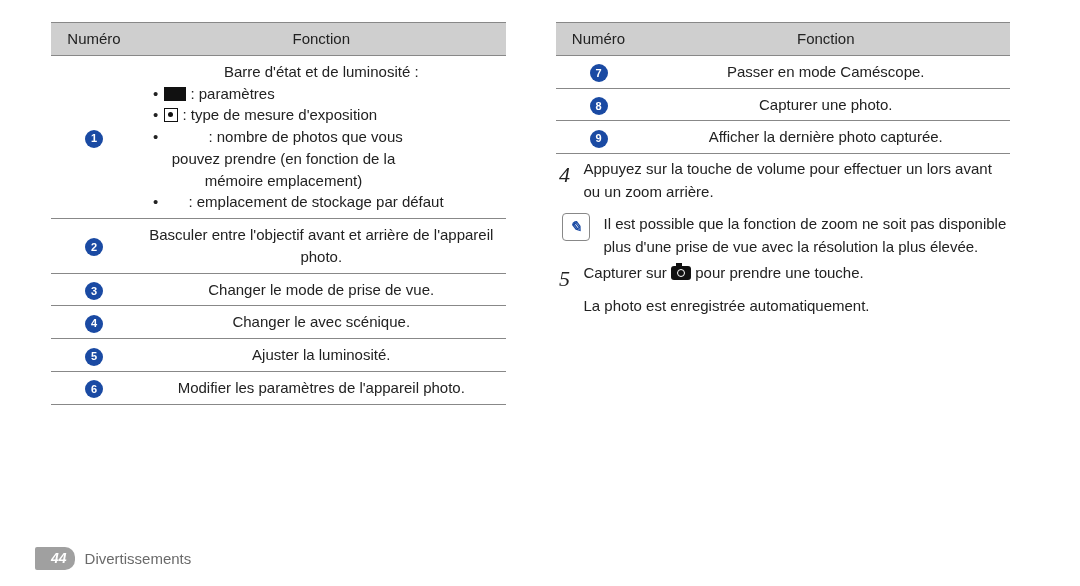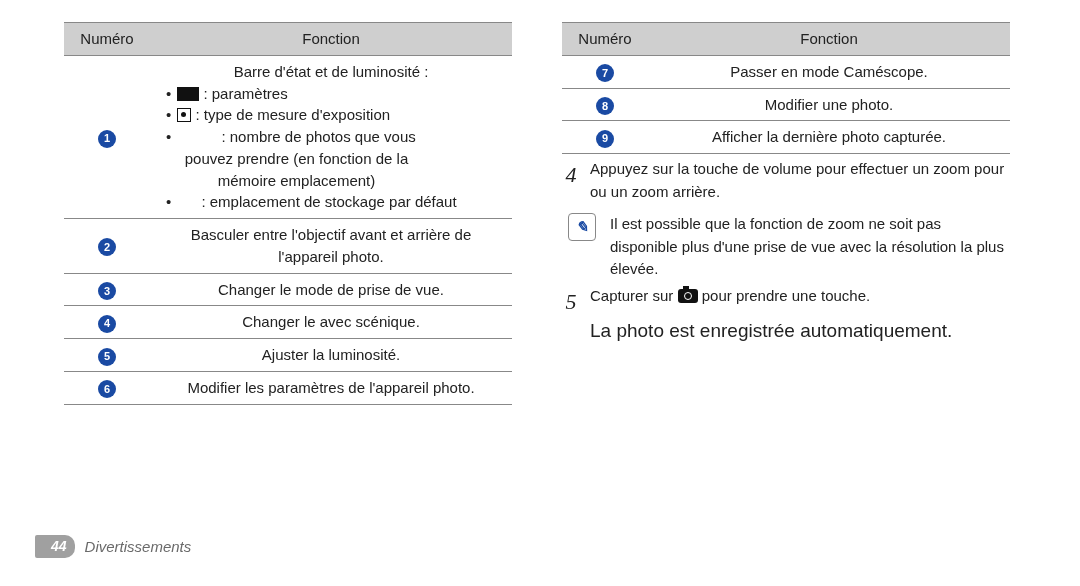--- a/index.html
+++ b/index.html
@@ -1,17 +1,17 @@
 <!DOCTYPE html>
 <html><head>
 <meta charset="utf-8">
 <style>
   * { box-sizing: border-box; margin: 0; padding: 0; }
   html, body { width: 1080px; height: 586px; font-family: "Segoe UI", Arial, sans-serif; color: #222; background: #fff; }
-  .page { position: relative; width: 1080px; height: 586px; padding: 22px 70px 0 64px; }
+  .page { position: relative; width: 1080px; height: 586px; padding: 22px 70px 0 51px; }
   .columns { display: flex; gap: 50px; }
   .col { flex: 1; }
   table { border-collapse: collapse; width: 100%; }
   th, td { padding: 5px 10px; vertical-align: top; text-align: center; font-size: 15px; font-weight: normal; line-height: 1.45; }
   th { background: #cfcfcf; }
   .line-top td, .line-top th { border-top: 1px solid #888; }
   .line-bottom td, .line-bottom th { border-bottom: 1px solid #888; }
   .numcol { width: 86px; text-align: center; vertical-align: middle; }
   .circle-num {
     display: inline-flex; align-items: center; justify-content: center;
@@ -24,24 +24,24 @@
   .icon-meter::after { content:""; position:absolute; width:5px; height:5px; border-radius:50%; background:#111; top:3px; left:3px; }
   .icon-cam { display:inline-block; width:20px; height:14px; background:#111; border-radius:3px; position:relative; top:2px;}
   .icon-cam::before{ content:""; position:absolute; width:6px; height:4px; background:#111; top:-3px; left:5px;}
   .icon-cam::after{ content:""; position:absolute; width:6px; height:6px; border:1.5px solid #fff; border-radius:50%; top:3px; left:6px;}
   .step { display:flex; gap:10px; margin-top:4px; font-size:15px; line-height:1.5;}
   .stepnum { font-family: Georgia, "Times New Roman", serif; font-style: italic; font-size: 22px; width:18px; text-align:center; }
   .stepbody { flex:1; }
   .note { display:flex; gap:14px; margin:10px 0 4px 6px; font-size:15px; line-height:1.5;}
   .note-icon { width:28px; height:28px; flex:0 0 28px; border:1.5px solid #888; border-radius:4px; display:flex; align-items:center; justify-content:center;}
   .note-icon span { color:#1a4aa3; font-weight:bold; font-style:italic; font-size:15px; }
-  .after-step { margin-left:28px; margin-top:2px; font-size:19px;}
-  .footer { position:absolute; left:35px; bottom:28px; display:flex; align-items:center; gap:10px;}
+  .after-step { margin-left:28px; margin-top:2px; font-size:15px;}
+  .footer { position:absolute; left:35px; bottom:16px; display:flex; align-items:center; gap:10px;}
   .pgnum { background:#a0a0a0; color:#fff; font-style:italic; font-weight:bold; padding:3px 8px 4px 16px; border-radius:2px 10px 10px 2px; font-size:14px;}
-  .section { font-style:italic; color:#6a6a6a; font-size:15px;}
+  .section { color:#6a6a6a; font-size:15px;}
 </style>
 </head>
 <body>
 
 <div class="page">
   <div class="columns">
 
     <div class="col">
       <table>
         <tbody>
@@ -109,32 +109,32 @@
             <tr class="line-top line-bottom">
           <th class="numcol">Numéro</th>
           <th>Fonction</th>
         </tr>
         <tr class="line-bottom">
           <td class="numcol"><span class="circle-num">7</span></td>
           <td>Passer en mode Caméscope.</td>
         </tr>
         <tr class="line-bottom">
           <td class="numcol"><span class="circle-num">8</span></td>
-          <td>Modifier une photo.</td>
+          <td>Capturer une photo.</td>
         </tr>
         <tr class="line-bottom">
           <td class="numcol"><span class="circle-num">9</span></td>
           <td>Afficher la dernière photo capturée.</td>
         </tr>
       </tbody>
         </table>
 
       <div class="step">
         <div class="stepnum">4</div>
-        <div class="stepbody">Appuyez sur la touche de volume pour effectuer un zoom pour ou un zoom arrière.</div>
+        <div class="stepbody">Appuyez sur la touche de volume pour effectuer un lors avant ou un zoom arrière.</div>
       </div>
 
       <div class="note">
         <div class="note-icon">
             <span>✎</span>
           </div>
         <div>Il est possible que la fonction de zoom ne soit pas disponible plus d'une prise de vue avec la résolution la plus élevée.</div>
       </div>
 
       <div class="step">

